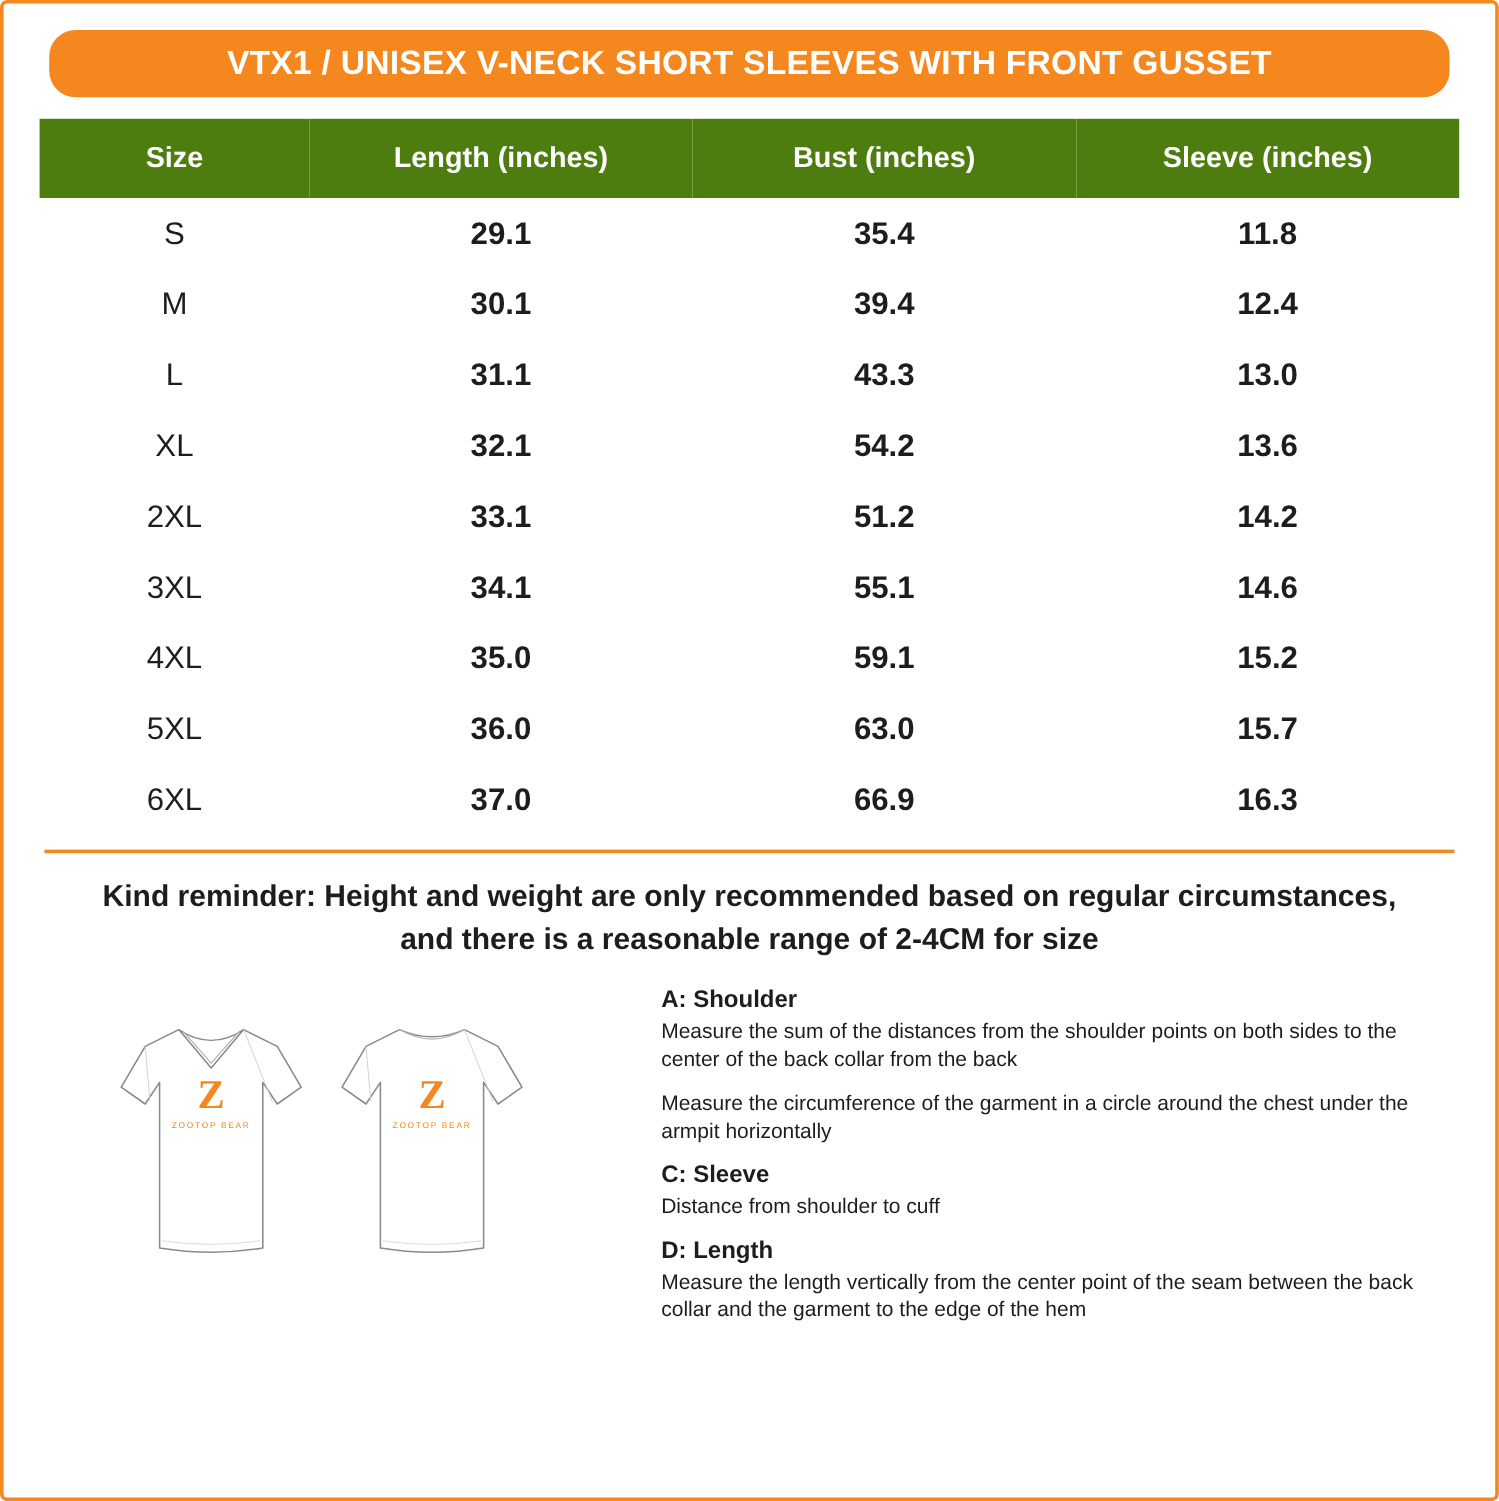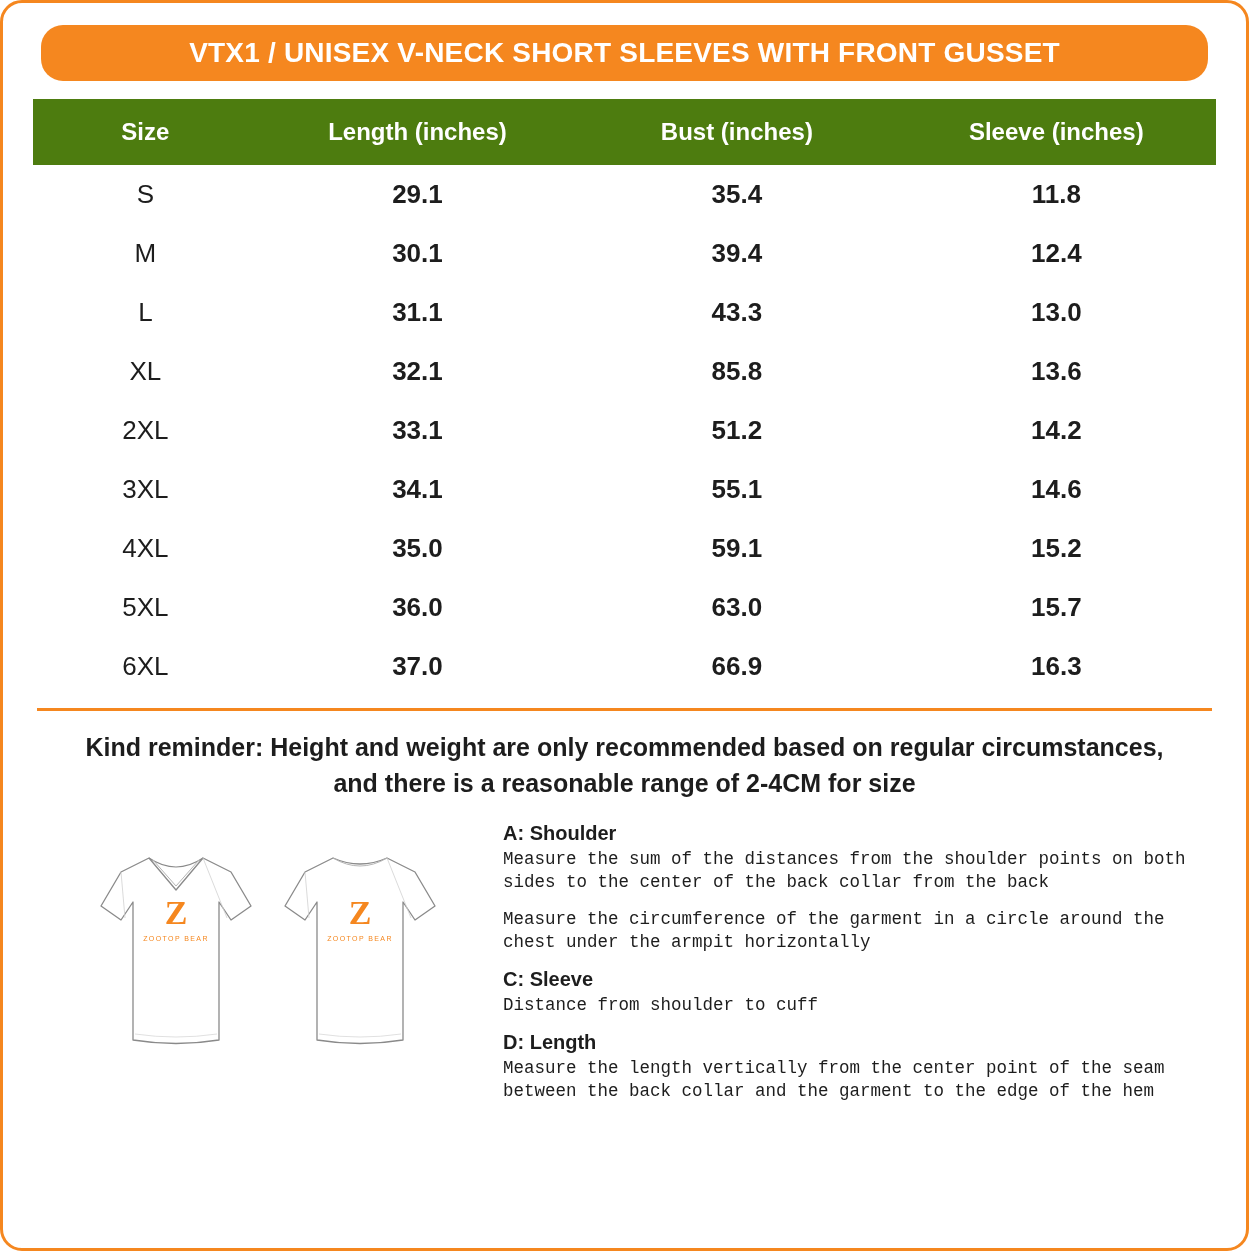--- a/index.html
+++ b/index.html
@@ -13,21 +13,21 @@
     height: 1251px;
     font-family: "Liberation Sans", sans-serif;
     color: #1d1d1d;
     position: relative;
     overflow: hidden;
   }
   .page {
     width: 1249px;
     height: 1251px;
     border: 3px solid #f5871f;
-    border-radius: 22px;
+    border-radius: 6px;
     padding: 22px 30px 0 30px;
     position: relative;
   }
 
   
   .title-bar {
     background: #f5871f;
     border-radius: 22px;
     height: 56px;
     display: flex;
@@ -126,33 +126,32 @@
     letter-spacing: 1.4px;
     margin-top: 5px;
     font-family: Liberation Sans, sans-serif;
   }
 
   .measure-list {
     flex: 1;
     padding-left: 10px;
     padding-right: 20px;
   }
-  .measure-item { margin-bottom: 13px; }
+  .measure-item { margin-bottom: 13px; margin-left: 48px; }
   .measure-item h4 {
     margin: 0 0 3px 0;
     font-size: 20px;
     font-weight: bold;
     color: #1d1d1d;
   }
   .measure-item p {
     margin: 0;
     font-size: 17.5px;
     line-height: 1.35;
     color: #1d1d1d;
-    font-family: Liberation Mono, monospace;
   }
 </style>
 </head>
 <body>
 
 <div class="page">
 
   <div class="title-bar">
     <span class="title-text">VTX1 / UNISEX V-NECK SHORT SLEEVES WITH FRONT GUSSET</span>
   </div>
@@ -181,21 +180,21 @@
       </tr>
       <tr>
         <td class="size-cell">L</td>
         <td>31.1</td>
         <td>43.3</td>
         <td>13.0</td>
       </tr>
       <tr>
         <td class="size-cell">XL</td>
         <td>32.1</td>
-        <td>85.8</td>
+        <td>54.2</td>
         <td>13.6</td>
       </tr>
       <tr>
         <td class="size-cell">2XL</td>
         <td>33.1</td>
         <td>51.2</td>
         <td>14.2</td>
       </tr>
       <tr>
         <td class="size-cell">3XL</td>

